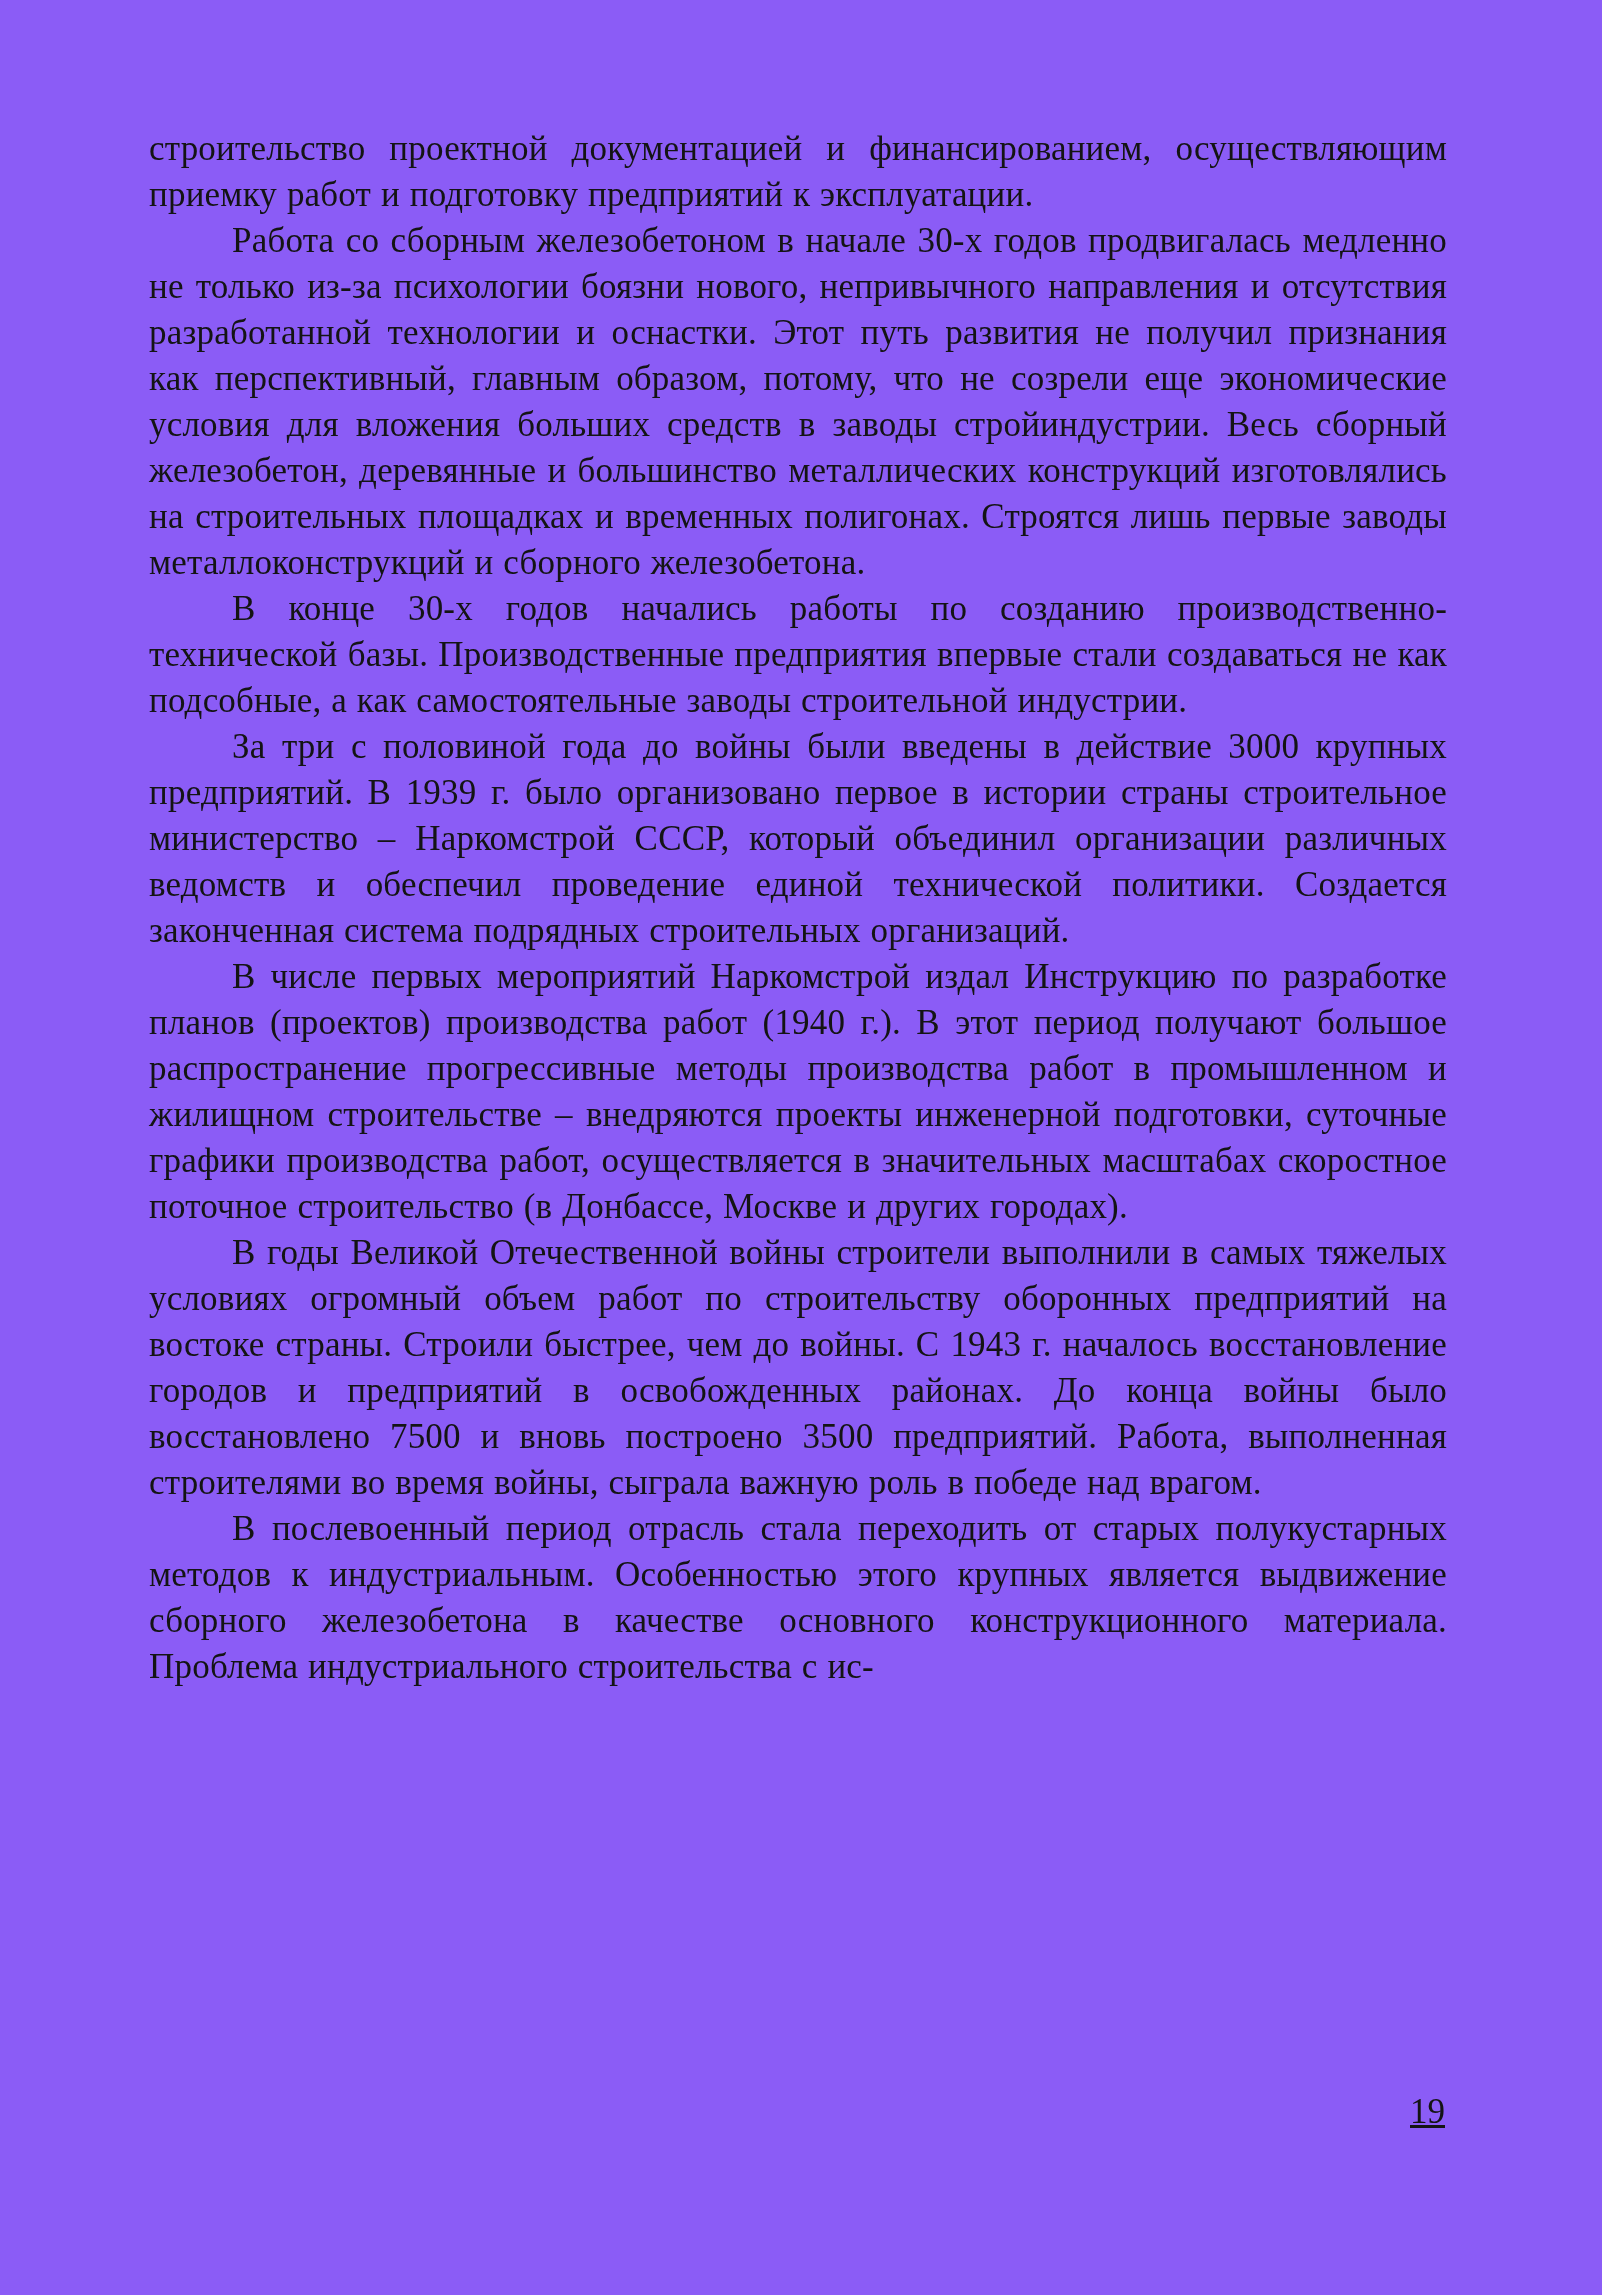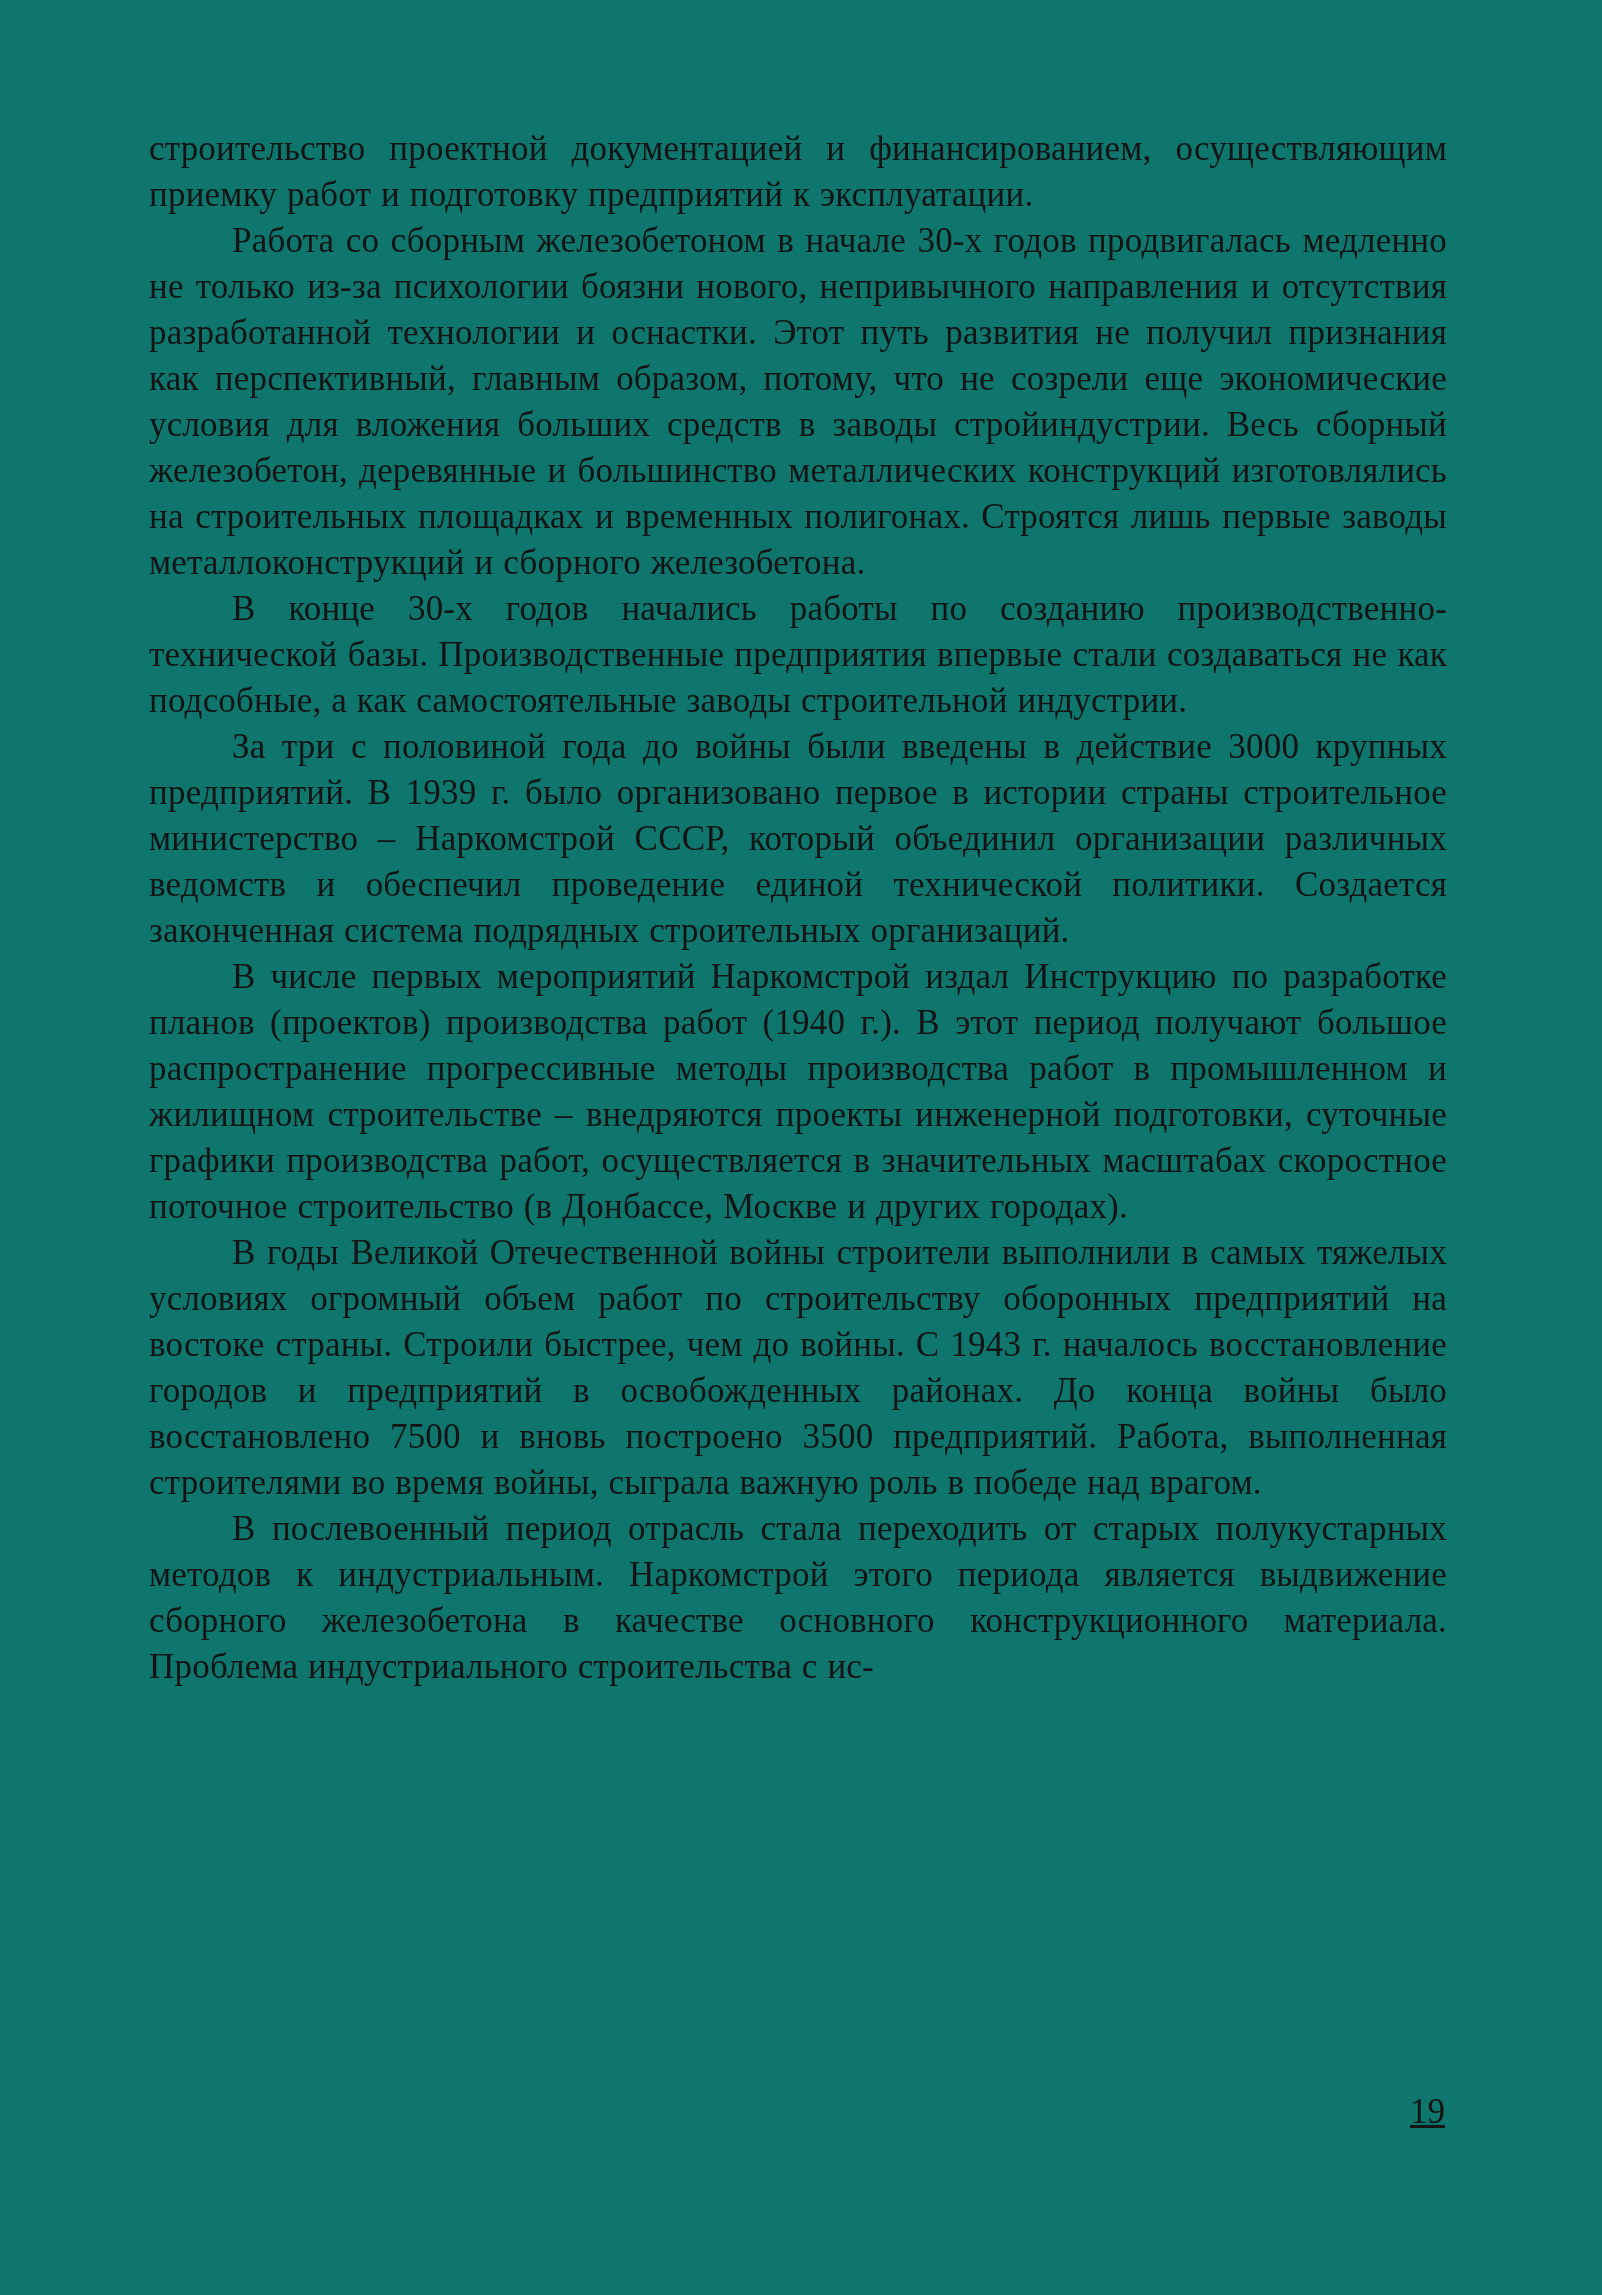--- a/index.html
+++ b/index.html
@@ -9,21 +9,21 @@
   body {
     width: 1603px;
     height: 2295px;
     background: #f2f2f2;
     font-family: "Liberation Serif", serif;
   }
   .page {
     position: relative;
     width: 1603px;
     height: 2295px;
-    background: #0f766e;
+    background: #8b5cf6;
     color: #141414;
     overflow: hidden;
     box-sizing: border-box;
   }
   .text-block {
     position: absolute;
     left: 149px;
     top: 126px;
     width: 1298px;
     font-size: 35px;
@@ -54,17 +54,17 @@
 <body>
 
 <div class="page">
   <div class="text-block">
     <p class="no-indent">строительство проектной документацией и финансированием, осуществляющим приемку работ и подготовку предприятий к эксплуатации.</p>
     <p>Работа со сборным железобетоном в начале 30-х годов продвигалась медленно не только из-за психологии боязни нового, непривычного направления и отсутствия разработанной технологии и оснастки. Этот путь развития не получил признания как перспективный, главным образом, потому, что не созрели еще экономические условия для вложения больших средств в заводы стройиндустрии. Весь сборный железобетон, деревянные и большинство металлических конструкций изготовлялись на строительных площадках и временных полигонах. Строятся лишь первые заводы металлоконструкций и сборного железобетона.</p>
     <p>В конце 30-х годов начались работы по созданию производственно-технической базы. Производственные предприятия впервые стали создаваться не как подсобные, а как самостоятельные заводы строительной индустрии.</p>
     <p>За три с половиной года до войны были введены в действие 3000 крупных предприятий. В 1939 г. было организовано первое в истории страны строительное министерство – Наркомстрой СССР, который объединил организации различных ведомств и обеспечил проведение единой технической политики. Создается законченная система подрядных строительных организаций.</p>
     <p>В числе первых мероприятий Наркомстрой издал Инструкцию по разработке планов (проектов) производства работ (1940 г.). В этот период получают большое распространение прогрессивные методы производства работ в промышленном и жилищном строительстве – внедряются проекты инженерной подготовки, суточные графики производства работ, осуществляется в значительных масштабах скоростное поточное строительство (в Донбассе, Москве и других городах).</p>
     <p>В годы Великой Отечественной войны строители выполнили в самых тяжелых условиях огромный объем работ по строительству оборонных предприятий на востоке страны. Строили быстрее, чем до войны. С 1943 г. началось восстановление городов и предприятий в освобожденных районах. До конца войны было восстановлено 7500 и вновь построено 3500 предприятий. Работа, выполненная строителями во время войны, сыграла важную роль в победе над врагом.</p>
-    <p>В послевоенный период отрасль стала переходить от старых полукустарных методов к индустриальным. Наркомстрой этого периода является выдвижение сборного железобетона в качестве основного конструкционного материала. Проблема индустриального строительства с ис-</p>
+    <p>В послевоенный период отрасль стала переходить от старых полукустарных методов к индустриальным. Особенностью этого крупных является выдвижение сборного железобетона в качестве основного конструкционного материала. Проблема индустриального строительства с ис-</p>
   </div>
   <div class="page-number">19</div>
 </div>
 
 
 </body></html>

